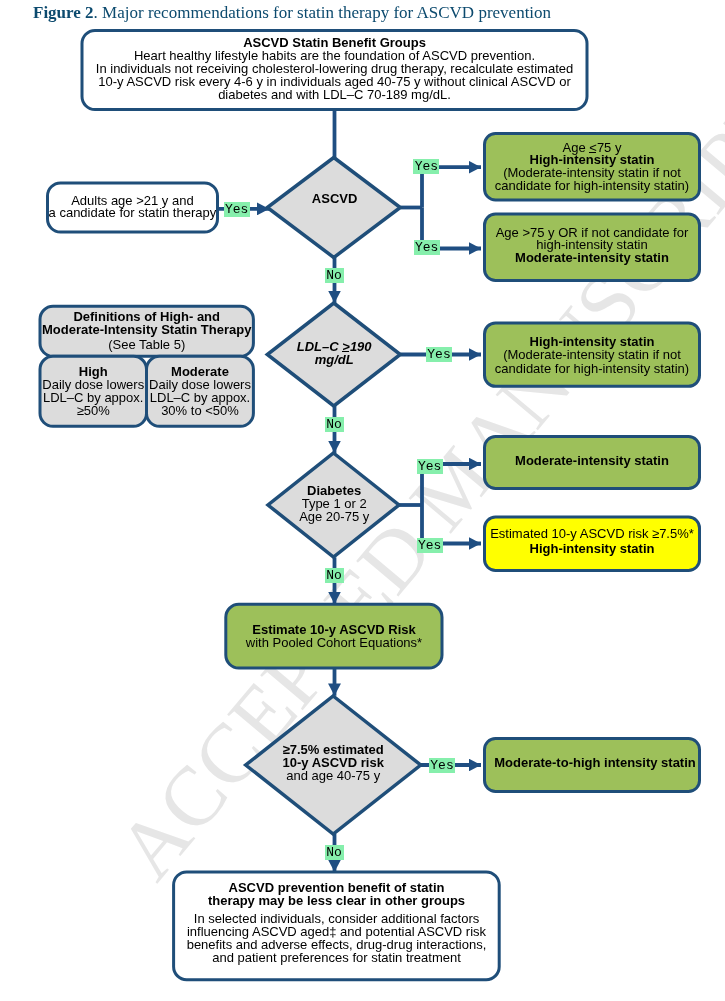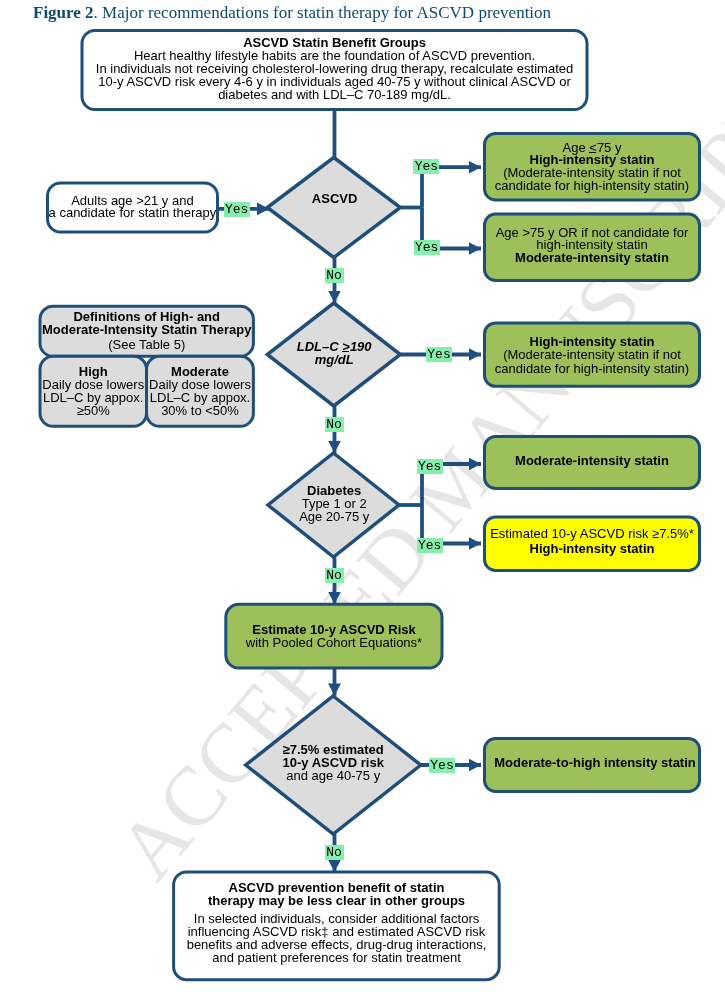--- a/index.html
+++ b/index.html
@@ -147,21 +147,21 @@
       <div class="bold">10-y ASCVD risk</div>
       <div>and age 40-75 y</div>
     </div>
     <div class="nt" style="left: 295px; top: 756px; width: 600px; font-size: 13px; line-height: 13px;">
       <div class="bold">Moderate-to-high intensity statin</div>
     </div>
     <div class="nt" style="left: 36.5px; top: 880.9px; width: 600px; font-size: 13px; line-height: 13.1px;">
       <div class="bold">ASCVD prevention benefit of statin</div>
       <div class="bold">therapy may be less clear in other groups</div>
       <div style="margin-top: 5px;">In selected individuals, consider additional factors</div>
-      <div>influencing ASCVD risk‡ and estimated ASCVD risk</div>
+      <div>influencing ASCVD aged‡ and potential ASCVD risk</div>
       <div>benefits and adverse effects, drug-drug interactions,</div>
       <div>and patient preferences for statin treatment</div>
     </div>
     <div class="elbl" style="left: 223.7px; top: 201.5px; width: 26px; height: 15px; font-size: 13px; line-height: 15px;">Yes</div>
     <div class="elbl" style="left: 413.4px; top: 159px; width: 26px; height: 15px; font-size: 13px; line-height: 15px;">Yes</div>
     <div class="elbl" style="left: 413.7px; top: 240px; width: 26px; height: 15px; font-size: 13px; line-height: 15px;">Yes</div>
     <div class="elbl" style="left: 324.5px; top: 268.1px; width: 19px; height: 15px; font-size: 13px; line-height: 15px;">No</div>
     <div class="elbl" style="left: 426px; top: 346.5px; width: 26px; height: 15px; font-size: 13px; line-height: 15px;">Yes</div>
     <div class="elbl" style="left: 324.5px; top: 417px; width: 19px; height: 15px; font-size: 13px; line-height: 15px;">No</div>
     <div class="elbl" style="left: 416.6px; top: 458.5px; width: 26px; height: 15px; font-size: 13px; line-height: 15px;">Yes</div>

